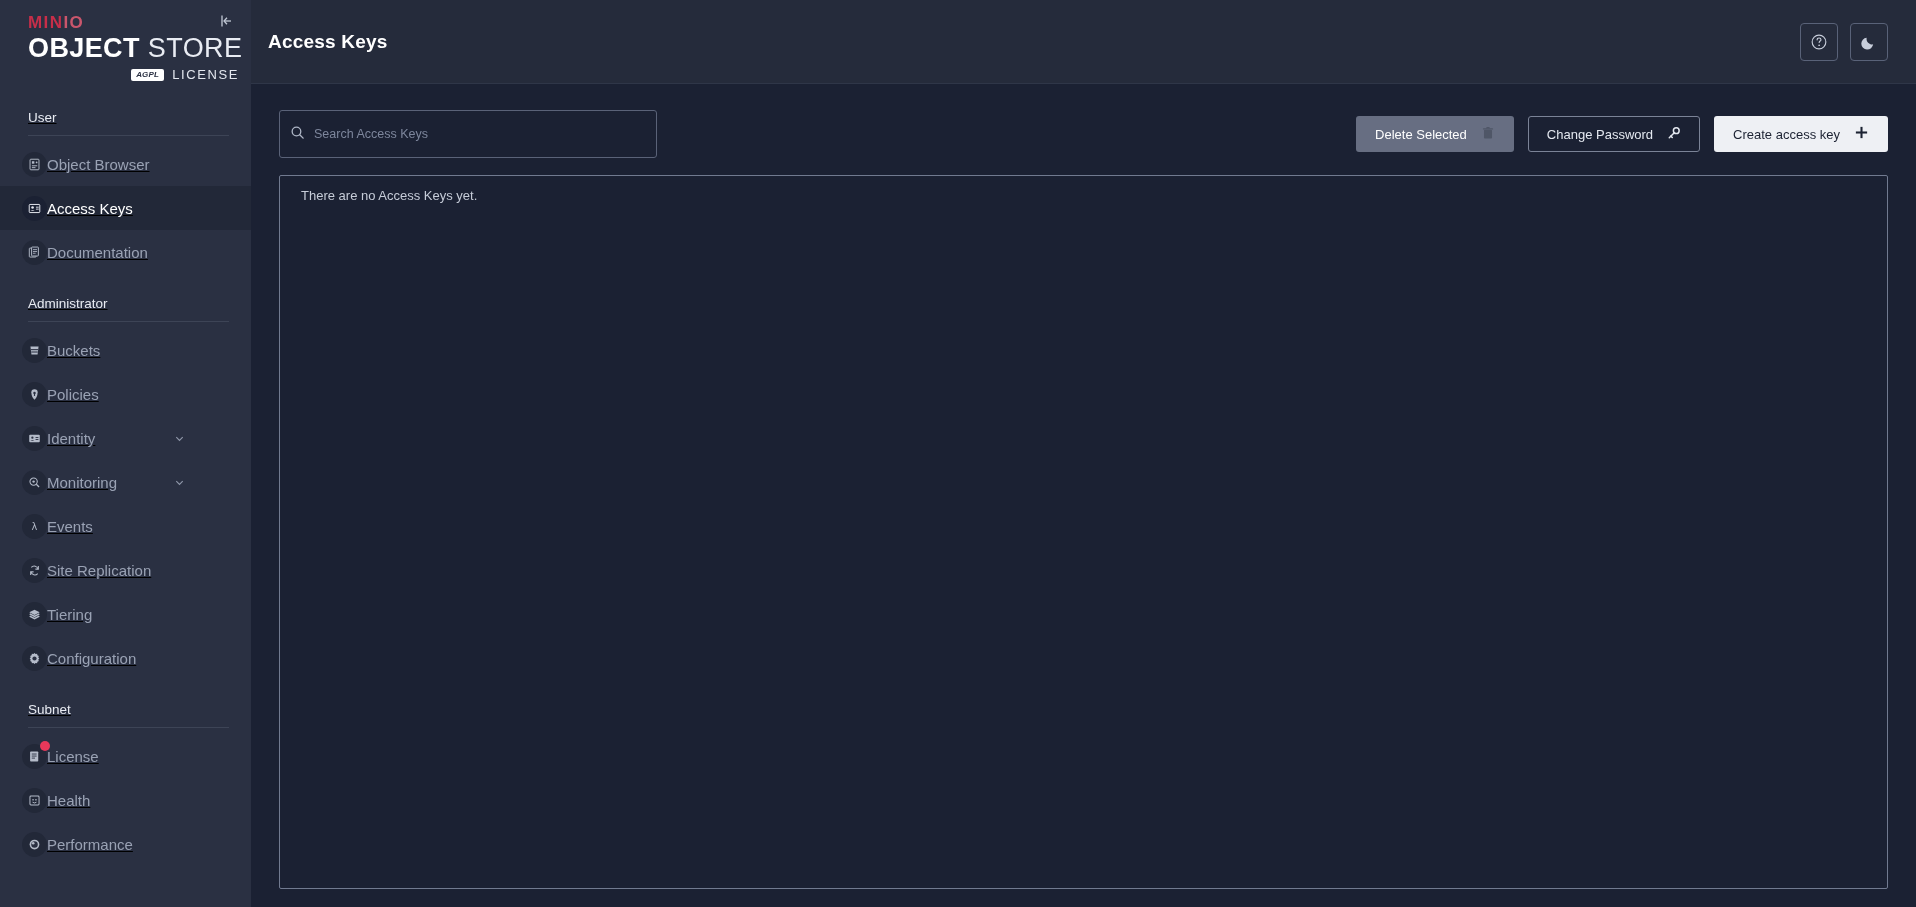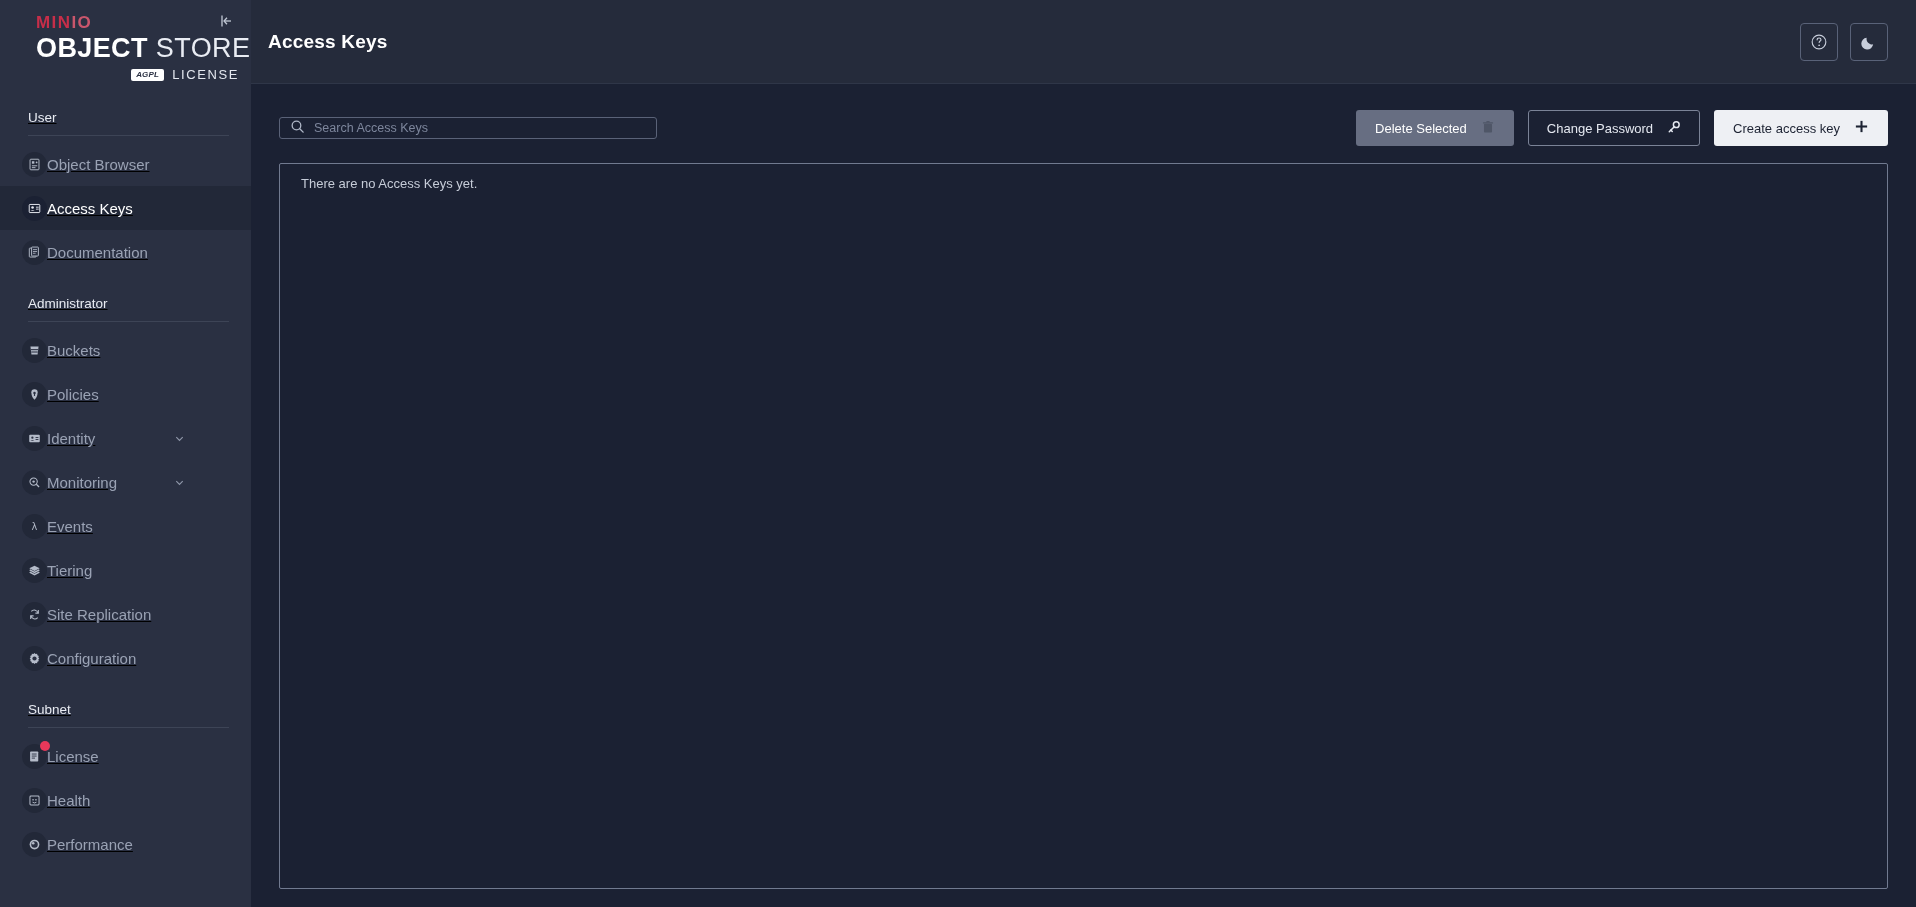--- a/index.html
+++ b/index.html
@@ -24,21 +24,21 @@
     min-width: 251px;
     height: 907px;
     background: #2a3042;
     display: flex;
     flex-direction: column;
     position: relative;
     overflow: hidden;
   }
 
   .logo-block {
-    padding: 14px 0 0 8px;
+    padding: 14px 0 0 0;
     position: relative;
     height: 88px;
   }
 
   .collapse-btn {
     position: absolute;
     top: 10px;
     right: 14px;
     width: 22px;
     height: 22px;
@@ -227,21 +227,21 @@
   }
 
   .toolbar-row {
     display: flex;
     align-items: center;
     margin-bottom: 17px;
   }
 
   .search-wrap {
     width: 378px;
-    height: 22px;
+    height: 48px;
     border: 1px solid #5a6278;
     border-radius: 3px;
     display: flex;
     align-items: center;
     padding: 0 10px;
     background: transparent;
   }
 
   .search-input {
     flex: 1;
@@ -443,38 +443,38 @@
           <svg width="13" height="13" viewBox="0 0 16 16">
             <text x="8" y="12.4" font-family="DejaVu Sans, sans-serif" font-size="12" fill="#b4bbc9" text-anchor="middle">λ</text>
           </svg>
         </span>
         <span class="nav-label">Events</span>
       </div>
 
       <div class="nav-item">
         <span class="nav-icon">
           <svg width="13" height="13" viewBox="0 0 16 16">
-            <polygon points="8,2 14.4,5.3 8,8.6 1.6,5.3" fill="#b4bbc9"></polygon>
-            <polygon points="8,9.2 13.4,6.5 14.4,8 8,11.3 1.6,8 2.6,6.5" fill="#b4bbc9"></polygon>
-            <polygon points="8,11.9 13.4,9.2 14.4,10.7 8,14 1.6,10.7 2.6,9.2" fill="#b4bbc9"></polygon>
-          </svg>
-        </span>
-        <span class="nav-label">Tiering</span>
-      </div>
-
-      <div class="nav-item">
-        <span class="nav-icon">
-          <svg width="13" height="13" viewBox="0 0 16 16">
             <path d="M12.4 6.2 A4.8 4.8 0 0 0 4.1 4.2" fill="none" stroke="#b4bbc9" stroke-width="1.3"></path>
             <polyline points="12.7,2.6 12.7,6.3 9.1,6.3" fill="none" stroke="#b4bbc9" stroke-width="1.3"></polyline>
             <path d="M3.6 9.8 A4.8 4.8 0 0 0 11.9 11.8" fill="none" stroke="#b4bbc9" stroke-width="1.3"></path>
             <polyline points="3.3,13.4 3.3,9.7 6.9,9.7" fill="none" stroke="#b4bbc9" stroke-width="1.3"></polyline>
           </svg>
         </span>
         <span class="nav-label">Site Replication</span>
+      </div>
+
+      <div class="nav-item">
+        <span class="nav-icon">
+          <svg width="13" height="13" viewBox="0 0 16 16">
+            <polygon points="8,2 14.4,5.3 8,8.6 1.6,5.3" fill="#b4bbc9"></polygon>
+            <polygon points="8,9.2 13.4,6.5 14.4,8 8,11.3 1.6,8 2.6,6.5" fill="#b4bbc9"></polygon>
+            <polygon points="8,11.9 13.4,9.2 14.4,10.7 8,14 1.6,10.7 2.6,9.2" fill="#b4bbc9"></polygon>
+          </svg>
+        </span>
+        <span class="nav-label">Tiering</span>
       </div>
 
       <div class="nav-item">
         <span class="nav-icon">
           <svg width="13" height="13" viewBox="0 0 16 16">
             <path d="M8 1.2 L9.3 2.6 L11.2 2.1 L11.6 4 L13.4 4.8 L12.6 6.5 L13.9 8 L12.6 9.5 L13.4 11.2 L11.6 12 L11.2 13.9 L9.3 13.4 L8 14.8 L6.7 13.4 L4.8 13.9 L4.4 12 L2.6 11.2 L3.4 9.5 L2.1 8 L3.4 6.5 L2.6 4.8 L4.4 4 L4.8 2.1 L6.7 2.6 Z" fill="#b4bbc9"></path>
             <circle cx="8" cy="8" r="2.6" fill="#2a3042"></circle>
           </svg>
         </span>
         <span class="nav-label">Configuration</span>

